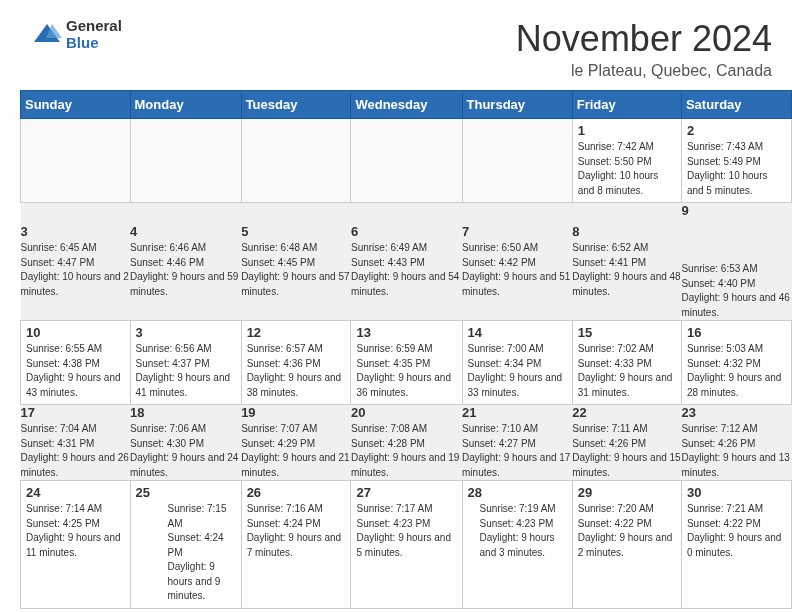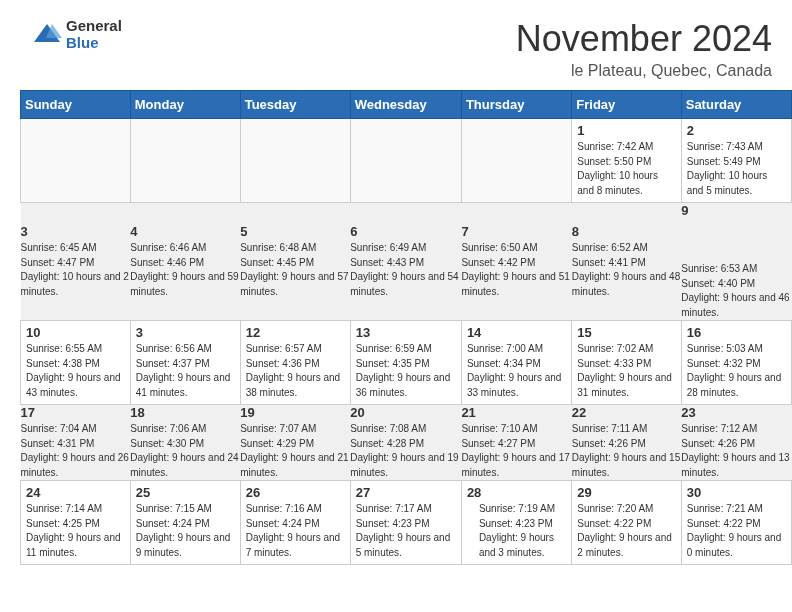--- a/index.html
+++ b/index.html
@@ -219,21 +219,21 @@
         </tr>
         <tr class="week-row">
           <td>
             <span class="day-num">24</span>
             <div class="day-info" style="white-space: pre-line;">Sunrise: 7:14 AM
 Sunset: 4:25 PM
 Daylight: 9 hours and 11 minutes.</div>
           </td>
           <td>
             <span class="day-num">25</span>
-            <div class="day-info" style="white-space: pre-line;">Sunrise: 7:15 AM
+            <div class="day-info" style="white-space: pre-line; margin-left: 32px;">Sunrise: 7:15 AM
 Sunset: 4:24 PM
 Daylight: 9 hours and 9 minutes.</div>
           </td>
           <td>
             <span class="day-num">26</span>
             <div class="day-info" style="white-space: pre-line;">Sunrise: 7:16 AM
 Sunset: 4:24 PM
 Daylight: 9 hours and 7 minutes.</div>
           </td>
           <td>

